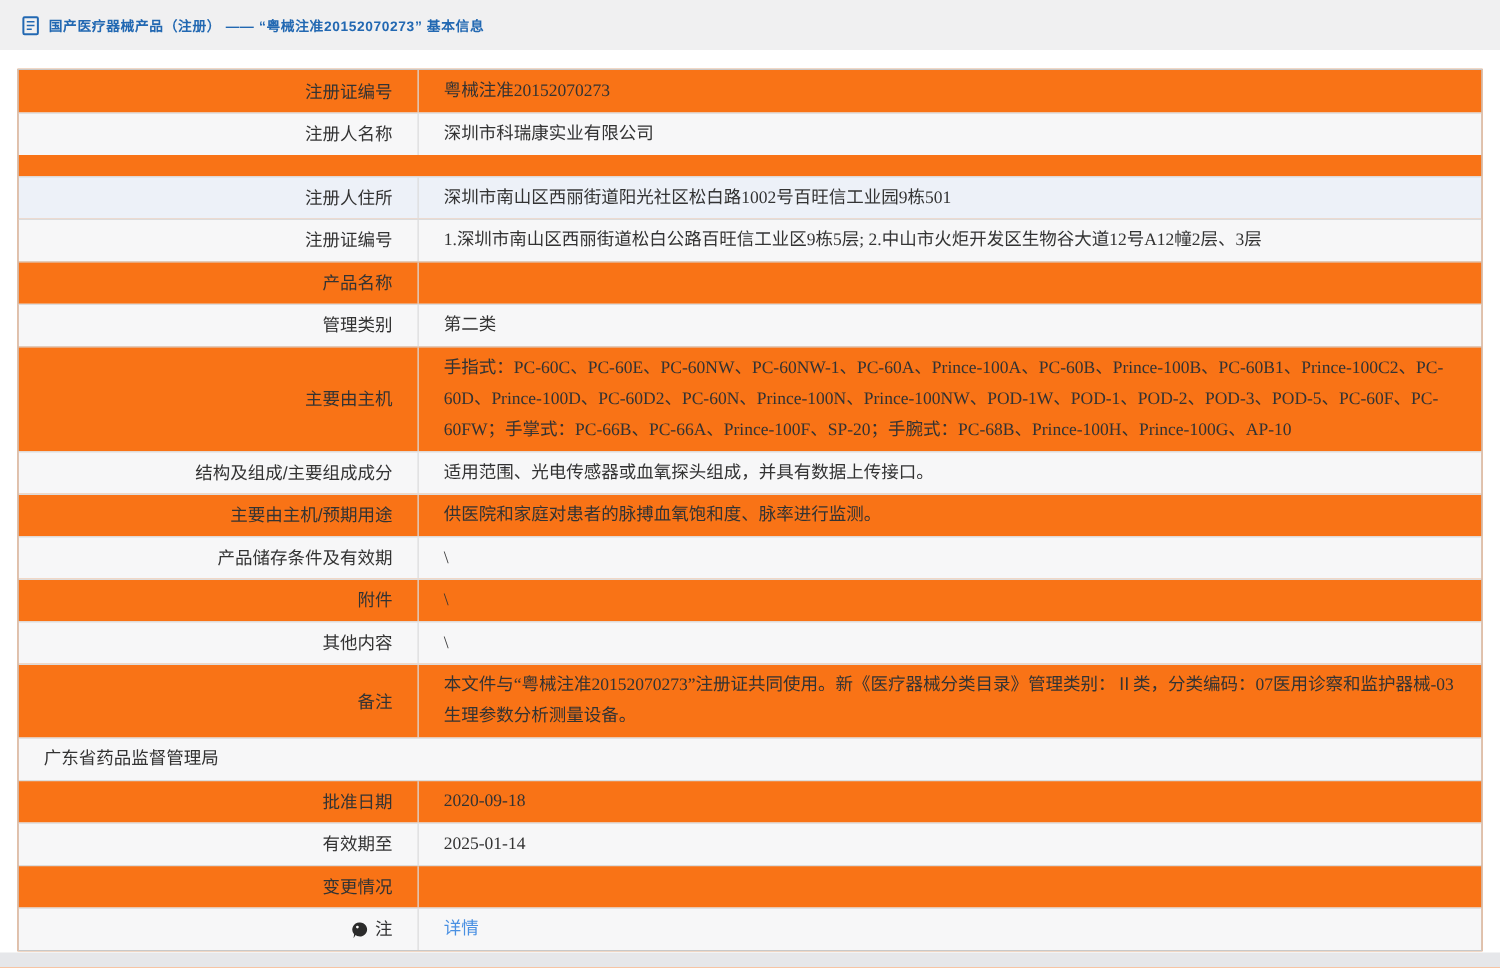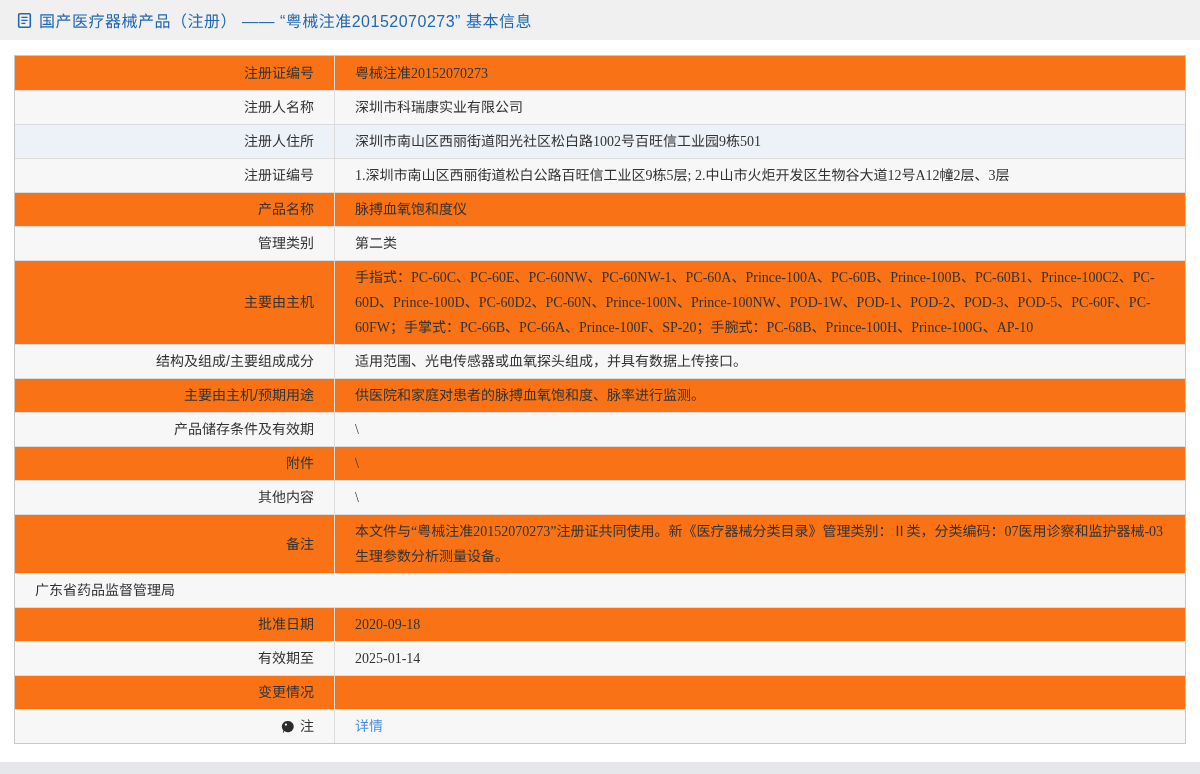--- a/index.html
+++ b/index.html
@@ -19,35 +19,35 @@
     background:#ffffff;color:var(--text);
     font-family:"Liberation Sans","DejaVu Sans",sans-serif;
     font-size:14px;
   }
   .header-band{
     height:40px;background:var(--header-bg);
     display:flex;align-items:center;gap:7px;padding:0 17px;
   }
   .doc-icon{display:inline-flex;flex:none;margin-top:1px;}
   .page-title{
-    color:var(--title-blue);font-size:16px;font-weight:400;
+    color:var(--title-blue);font-size:11px;font-weight:700;
     letter-spacing:.5px;white-space:nowrap;
   }
   .info-table{
     margin:15px 14px 0 14px;
     border:1px solid var(--border-outer);
     background:#f97316;
   }
   .row{
     display:flex;align-items:stretch;min-height:34px;
     border-top:1px solid var(--border-inner);
   }
   .row:first-child{border-top:none;}
   .row.even{background:var(--stripe-bg);}
-  .row.highlighted{background:var(--highlight-bg);}
+  .row.highlighted{background:var(--highlight-bg);margin-top:17px;}
   .label-cell{
     width:320px;flex:none;
     display:flex;align-items:center;justify-content:flex-end;gap:5px;
     text-align:right;padding:4px 20px 4px 8px;
     border-right:1px solid var(--border-inner);
     line-height:25px;color:var(--text);
   }
   .value-cell{
     flex:1;display:flex;align-items:center;
     padding:4px 18px 4px 20px;line-height:25px;color:var(--text);font-family:Liberation Serif, serif;
@@ -105,23 +105,20 @@
         <span>注册证编号</span>
       </div>
       <div class="value-cell">
         <span class="value-text">1.深圳市南山区西丽街道松白公路百旺信工业区9栋5层; 2.中山市火炬开发区生物谷大道12号A12幢2层、3层</span>
       </div>
     </div>
     <div class="row">
       <div class="label-cell">
         <span>产品名称</span>
       </div>
-      <div class="value-cell">
-        <span class="value-text">脉搏血氧饱和度仪</span>
-      </div>
     </div>
     <div class="row even">
       <div class="label-cell">
         <span>管理类别</span>
       </div>
       <div class="value-cell">
         <span class="value-text">第二类</span>
       </div>
     </div>
     <div class="row">

